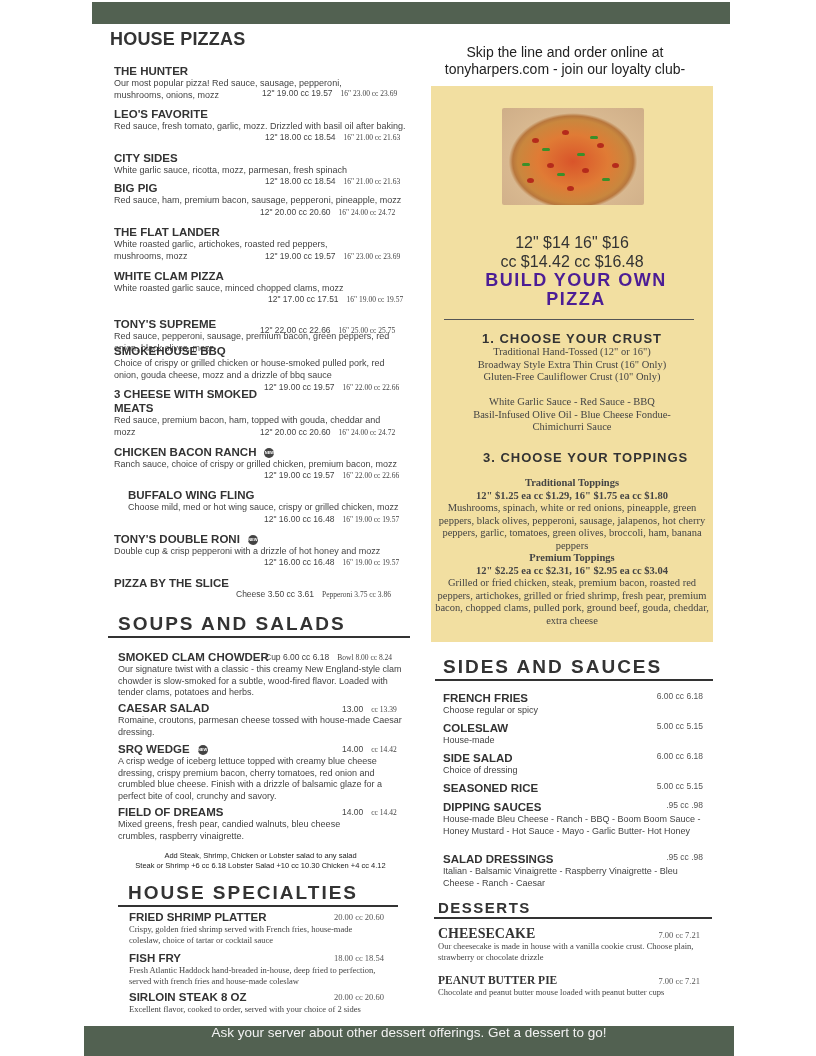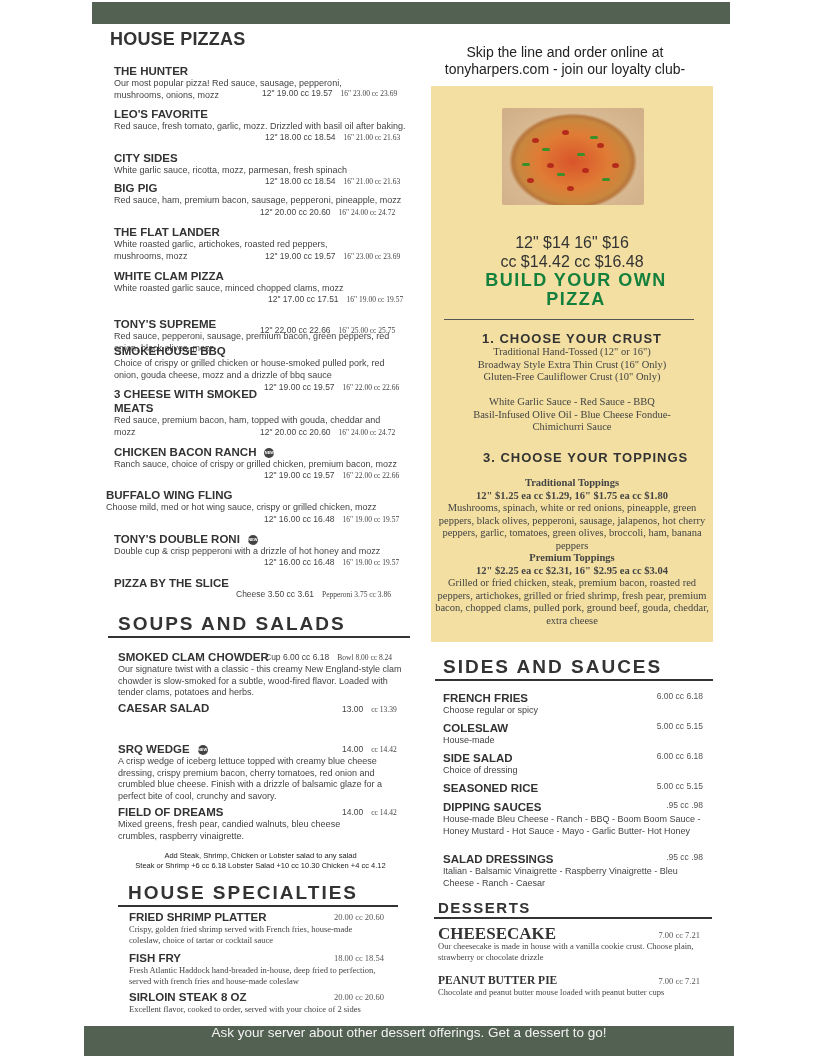--- a/index.html
+++ b/index.html
@@ -18,21 +18,21 @@
   .price .p16{font-family:"Liberation Serif",serif;font-size:7.5px;margin-left:8px;}
   .newbadge{display:inline-block;width:10px;height:10px;border-radius:50%;background:#444;color:#fff;font-size:4px;line-height:10px;text-align:center;vertical-align:middle;margin-left:8px;}
   .byo{position:absolute;left:431px;top:86px;width:282px;height:556px;background:#f2dfa1;}
   .byo .center{text-align:center;}
   .promo{position:absolute;left:410px;top:44px;width:310px;text-align:center;font-size:14px;line-height:17px;color:#222;}
   .pizza-img{position:absolute;left:71px;top:22px;width:142px;height:97px;border-radius:2px;
     background:radial-gradient(ellipse at 50% 55%, #d9542a 0%, #e07b35 35%, #c9873e 55%, #b8773d 60%, #d8b890 64%, #cfae88 100%);}
   .pizza-img .dot{position:absolute;width:7px;height:5px;border-radius:50%;background:#b52a1b;}
   .pizza-img .pep{position:absolute;width:8px;height:3px;background:#3a8f2a;border-radius:2px;}
   .byo-price{font-size:16px;color:#333;line-height:19px;}
-  .byo-title{font-weight:bold;font-size:18px;color:#15803d;letter-spacing:1.5px;line-height:19px;padding-left:8px;}
+  .byo-title{font-weight:bold;font-size:18px;color:#4c1d95;letter-spacing:1.5px;line-height:19px;padding-left:8px;}
   .step{font-weight:bold;font-size:13px;color:#333;letter-spacing:1px;line-height:14px;}
   .stepbody{font-family:"Liberation Serif",serif;font-size:10.5px;color:#444;line-height:12.5px;}
   .sideprice{position:absolute;right:0;top:0;font-size:8.5px;color:#555;white-space:nowrap;}
 </style>
 </head>
 <body>
 
 <div class="topbar"></div>
 
 <div class="abs h-main" style="left:110px;top:29px;">HOUSE PIZZAS</div>
@@ -92,21 +92,21 @@
     <div class="idesc" style="width:285px;">Red sauce, premium bacon, ham, topped with gouda, cheddar and mozz</div>
   </div>
   <div class="price" style="left:260px;top:427px;"><span>12" 20.00 cc 20.60</span><span class="p16">16" 24.00 cc 24.72</span></div>
 
   <div class="item" style="left:114px;top:445px;">
     <div class="iname"><span>CHICKEN BACON RANCH</span><span class="newbadge">NEW</span></div>
     <div class="idesc" style="width:295px;">Ranch sauce, choice of crispy or grilled chicken, premium bacon, mozz</div>
   </div>
   <div class="price" style="left:264px;top:470px;"><span>12" 19.00 cc 19.57</span><span class="p16">16" 22.00 cc 22.66</span></div>
 
-  <div class="item" style="left:106px;top:488px;">
+  <div class="item" style="left:128px;top:488px;">
     <div class="iname">BUFFALO WING FLING</div>
     <div class="idesc" style="width:280px;">Choose mild, med or hot wing sauce, crispy or grilled chicken, mozz</div>
   </div>
   <div class="price" style="left:264px;top:514px;"><span>12" 16.00 cc 16.48</span><span class="p16">16" 19.00 cc 19.57</span></div>
 
   <div class="item" style="left:114px;top:532px;">
     <div class="iname"><span>TONY'S DOUBLE RONI</span><span class="newbadge">NEW</span></div>
     <div class="idesc" style="width:280px;">Double cup &amp; crisp pepperoni with a drizzle of hot honey and mozz</div>
   </div>
   <div class="price" style="left:264px;top:557px;"><span>12" 16.00 cc 16.48</span><span class="p16">16" 19.00 cc 19.57</span></div>
@@ -179,20 +179,21 @@
 <div class="rule" style="left:108px;top:636px;width:302px;"></div>
 
 <div class="item" style="left:118px;top:650px;">
   <div class="iname">SMOKED CLAM CHOWDER</div>
   <div class="idesc" style="width:285px;">Our signature twist with a classic - this creamy New England-style clam chowder is slow-smoked for a subtle, wood-fired flavor. Loaded with tender clams, potatoes and herbs.</div>
 </div>
 <div class="price" style="left:265px;top:652px;"><span>Cup 6.00 cc 6.18</span><span class="p16">Bowl 8.00 cc 8.24</span></div>
 
 <div class="item" style="left:118px;top:701px;">
   <div class="iname">CAESAR SALAD</div>
+  <div class="idesc" style="width:285px;">Romaine, croutons, parmesan cheese tossed with house-made Caesar dressing.</div>
 </div>
 <div class="price" style="left:342px;top:704px;"><span>13.00</span><span class="p16">cc 13.39</span></div>
 
 <div class="item" style="left:118px;top:742px;">
   <div class="iname"><span>SRQ WEDGE</span><span class="newbadge">NEW</span></div>
   <div class="idesc" style="width:285px;">A crisp wedge of iceberg lettuce topped with creamy blue cheese dressing, crispy premium bacon, cherry tomatoes, red onion and crumbled blue cheese. Finish with a drizzle of balsamic glaze for a perfect bite of cool, crunchy and savory.</div>
 </div>
 <div class="price" style="left:342px;top:744px;"><span>14.00</span><span class="p16">cc 14.42</span></div>
 
 <div class="item" style="left:118px;top:805px;">
@@ -255,21 +256,21 @@
 <div class="item" style="left:443px;top:852px;width:260px;">
   <div class="iname">SALAD DRESSINGS</div>
   <div class="idesc" style="width:250px;">Italian - Balsamic Vinaigrette - Raspberry Vinaigrette - Bleu Cheese - Ranch - Caesar</div>
   <div class="sideprice">.95  cc .98</div>
 </div>
 
 <div class="abs" style="left:438px;top:899px;font-weight:bold;font-size:15px;color:#333;letter-spacing:1.5px;">DESSERTS</div>
 <div class="rule" style="left:434px;top:917px;width:278px;"></div>
 
 <div class="item" style="left:438px;top:927px;width:262px;">
-  <div class="serif" style="font-weight:bold;font-size:17px;color:#333;line-height:14px;">CHEESECAKE</div>
+  <div class="serif" style="font-weight:bold;font-size:14px;color:#333;line-height:14px;">CHEESECAKE</div>
   <div class="idesc serif" style="font-size:8.5px;line-height:11px;">Our cheesecake is made in house with a vanilla cookie crust. Choose plain, strawberry or chocolate drizzle</div>
   <div class="sideprice serif" style="top:3px;">7.00    cc 7.21</div>
 </div>
 <div class="item" style="left:438px;top:973px;width:262px;">
   <div class="serif" style="font-weight:bold;font-size:11.5px;color:#333;line-height:14px;">PEANUT BUTTER PIE</div>
   <div class="idesc serif" style="font-size:8.5px;line-height:11px;width:255px;">Chocolate and peanut butter mouse loaded with peanut butter cups</div>
   <div class="sideprice serif" style="top:3px;">7.00    cc 7.21</div>
 </div>
 
 <div class="bottombar">

